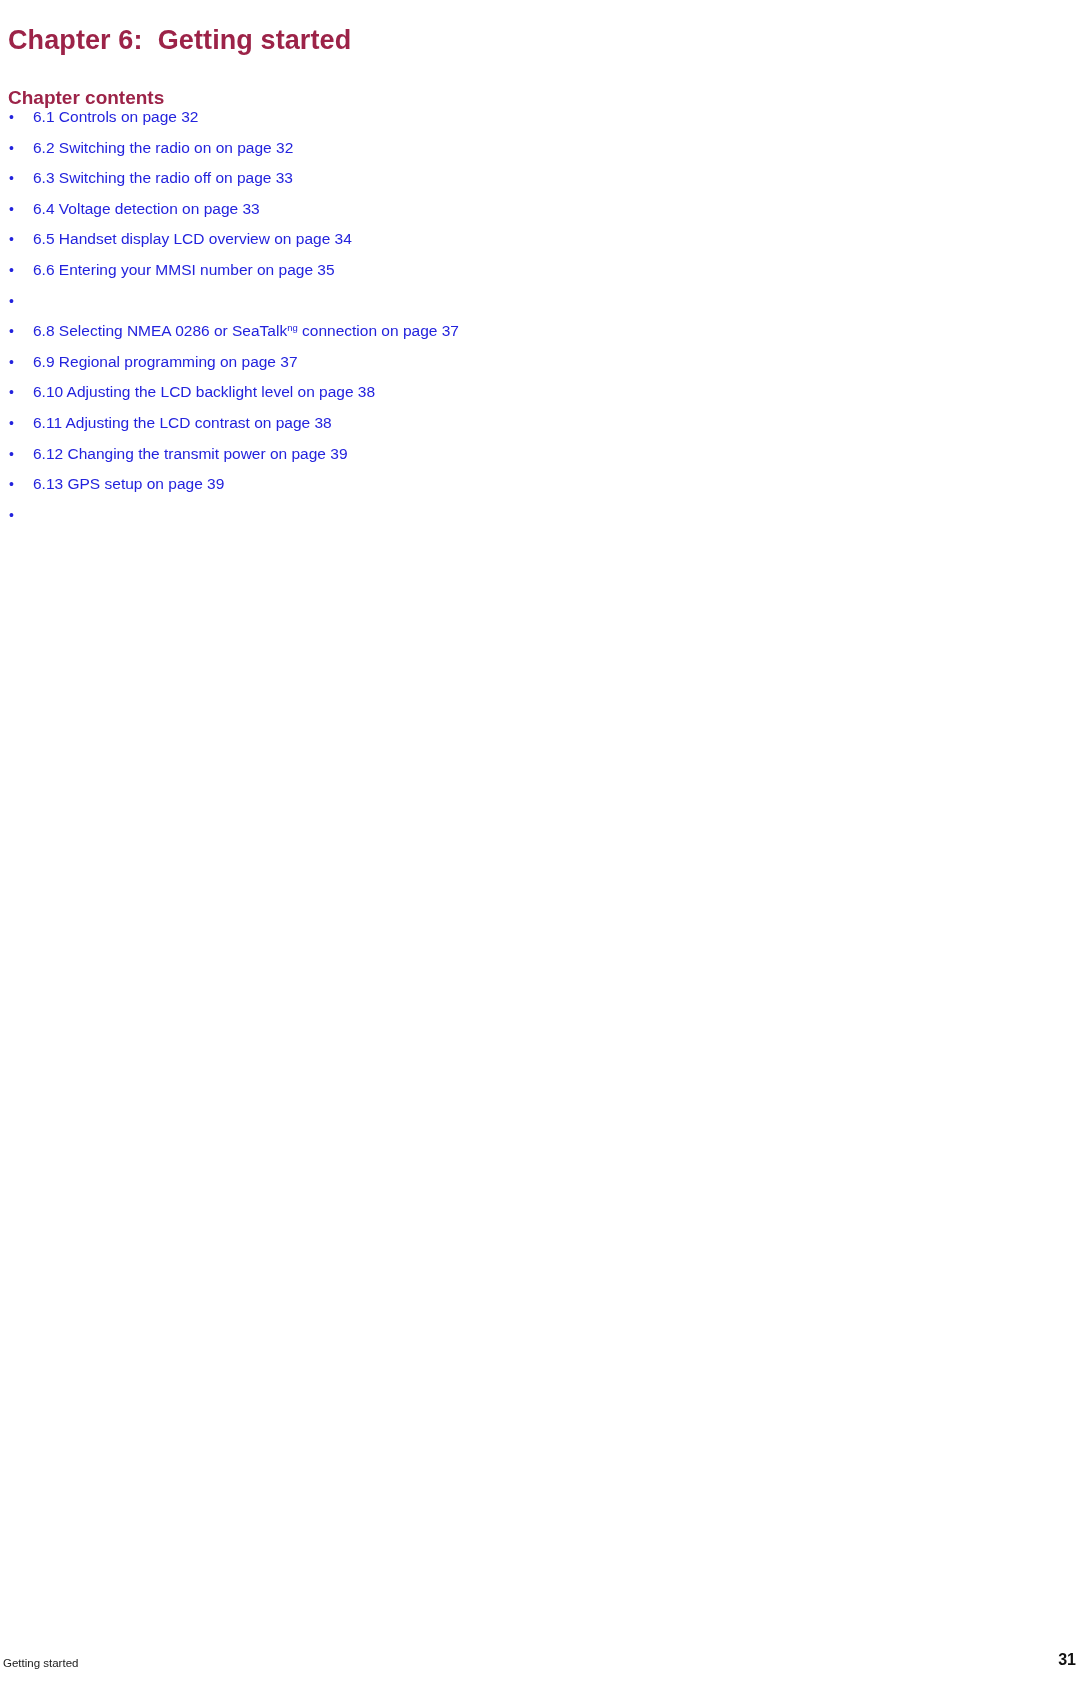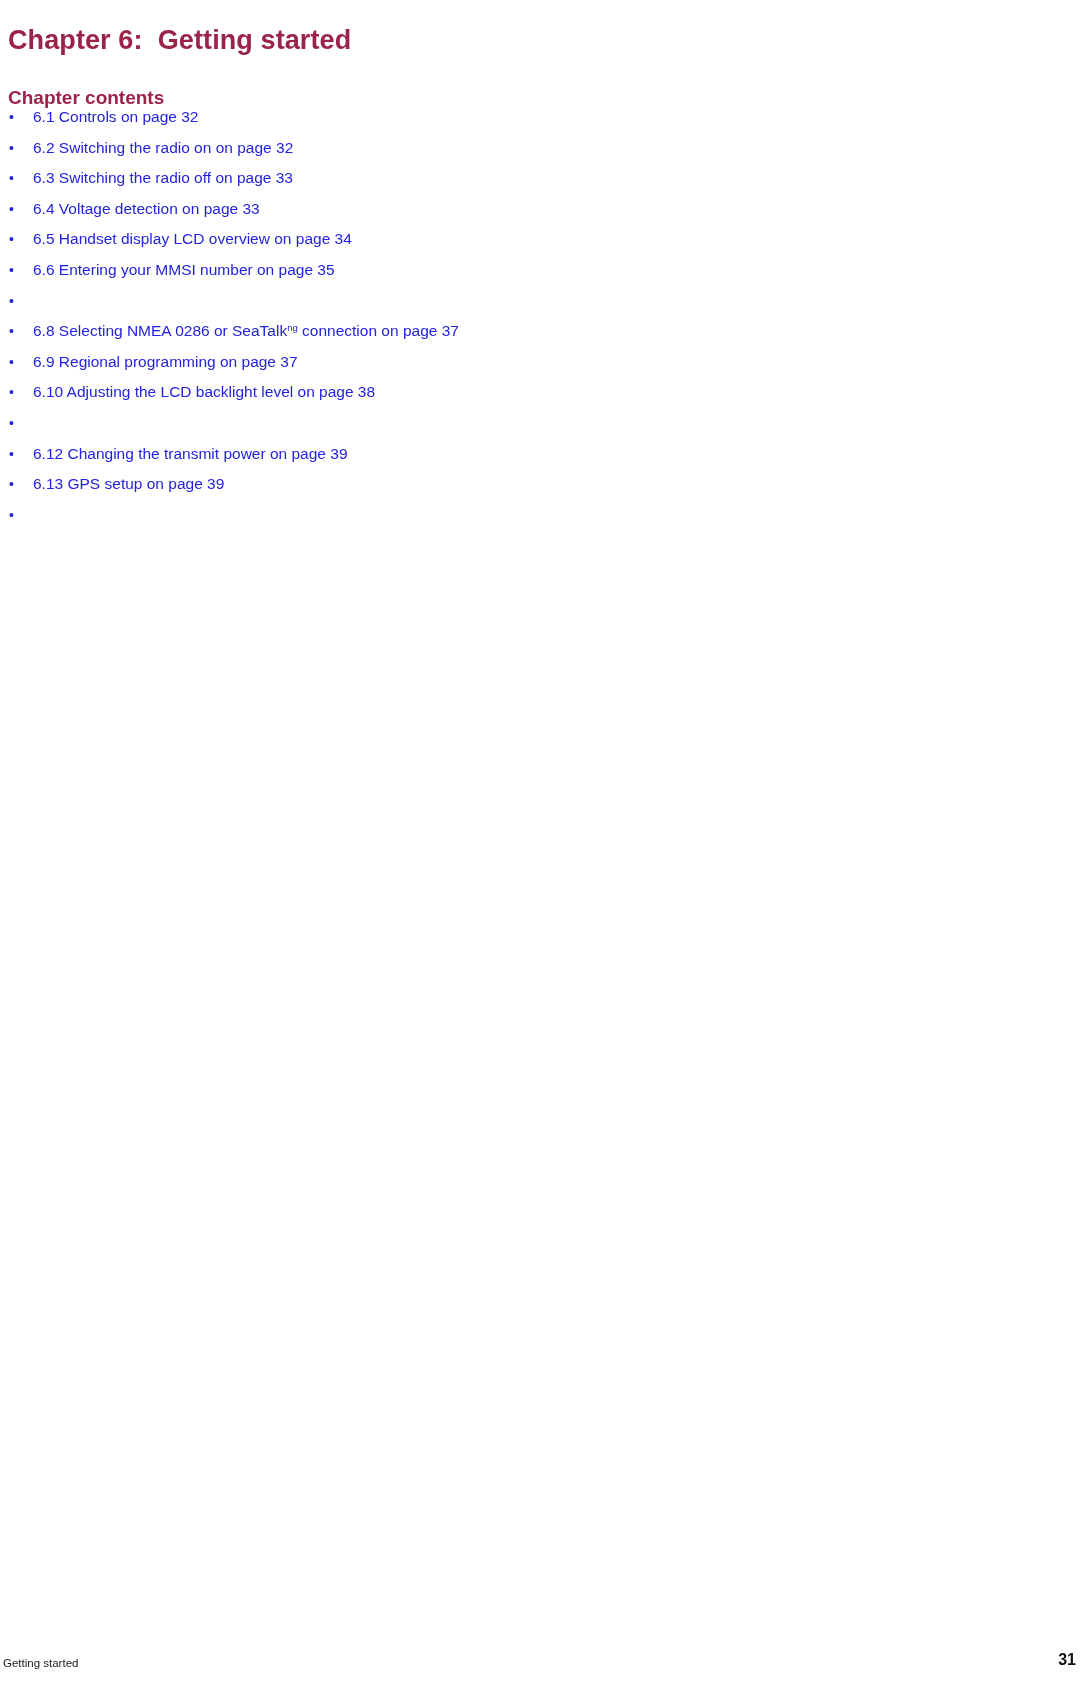--- a/index.html
+++ b/index.html
@@ -173,20 +173,21 @@
       <a class="toc-link" href="#">6.9 Regional programming on page 37</a>
     </li>
 
     <li class="toc-item">
       <span class="toc-bullet">•</span>
       <a class="toc-link" href="#">6.10 Adjusting the LCD backlight level on page 38</a>
     </li>
 
     <li class="toc-item">
       <span class="toc-bullet">•</span>
+      <a class="toc-link" href="#">6.11 Adjusting the LCD contrast on page 38</a>
     </li>
 
     <li class="toc-item">
       <span class="toc-bullet">•</span>
       <a class="toc-link" href="#">6.12 Changing the transmit power on page 39</a>
     </li>
 
     <li class="toc-item">
       <span class="toc-bullet">•</span>
       <a class="toc-link" href="#">6.13 GPS setup on page 39</a>

